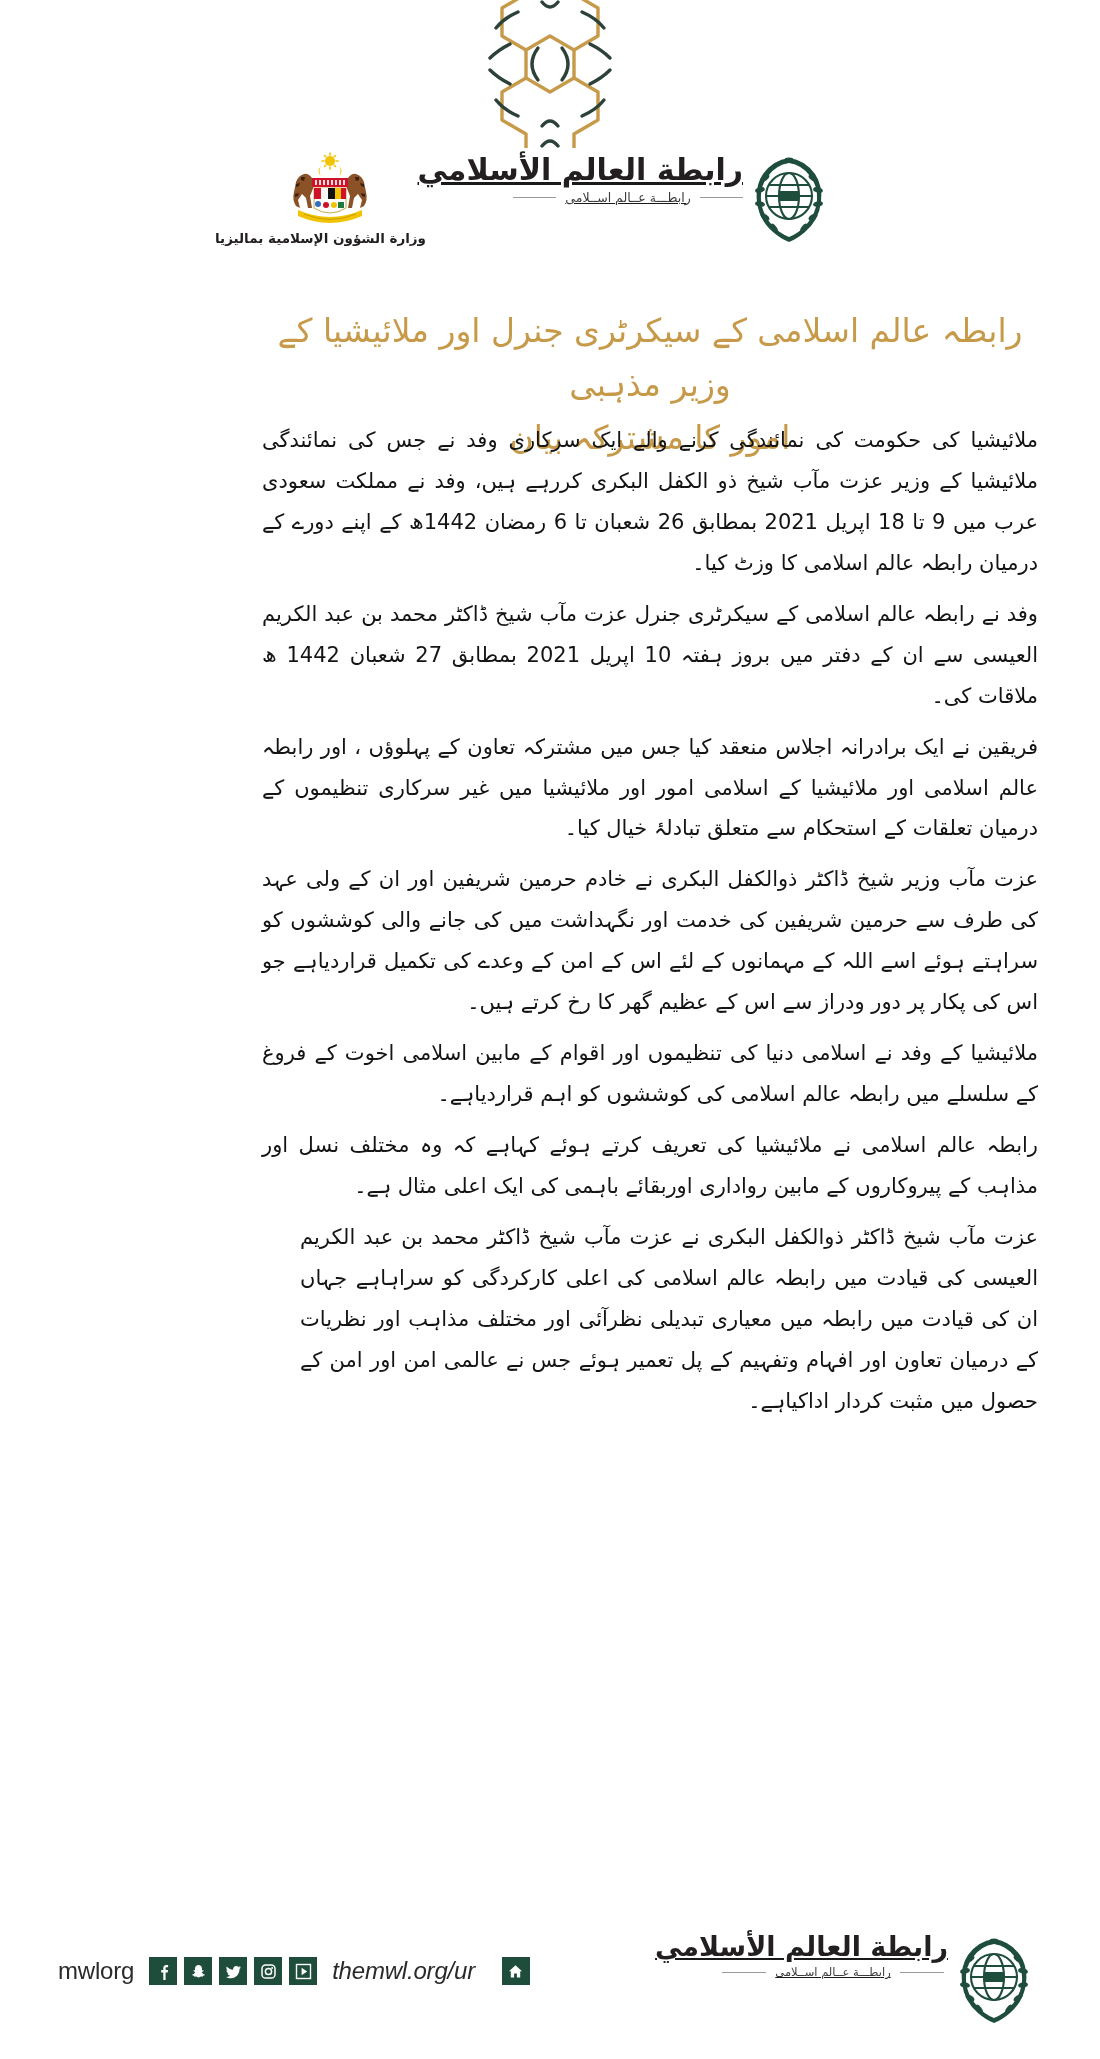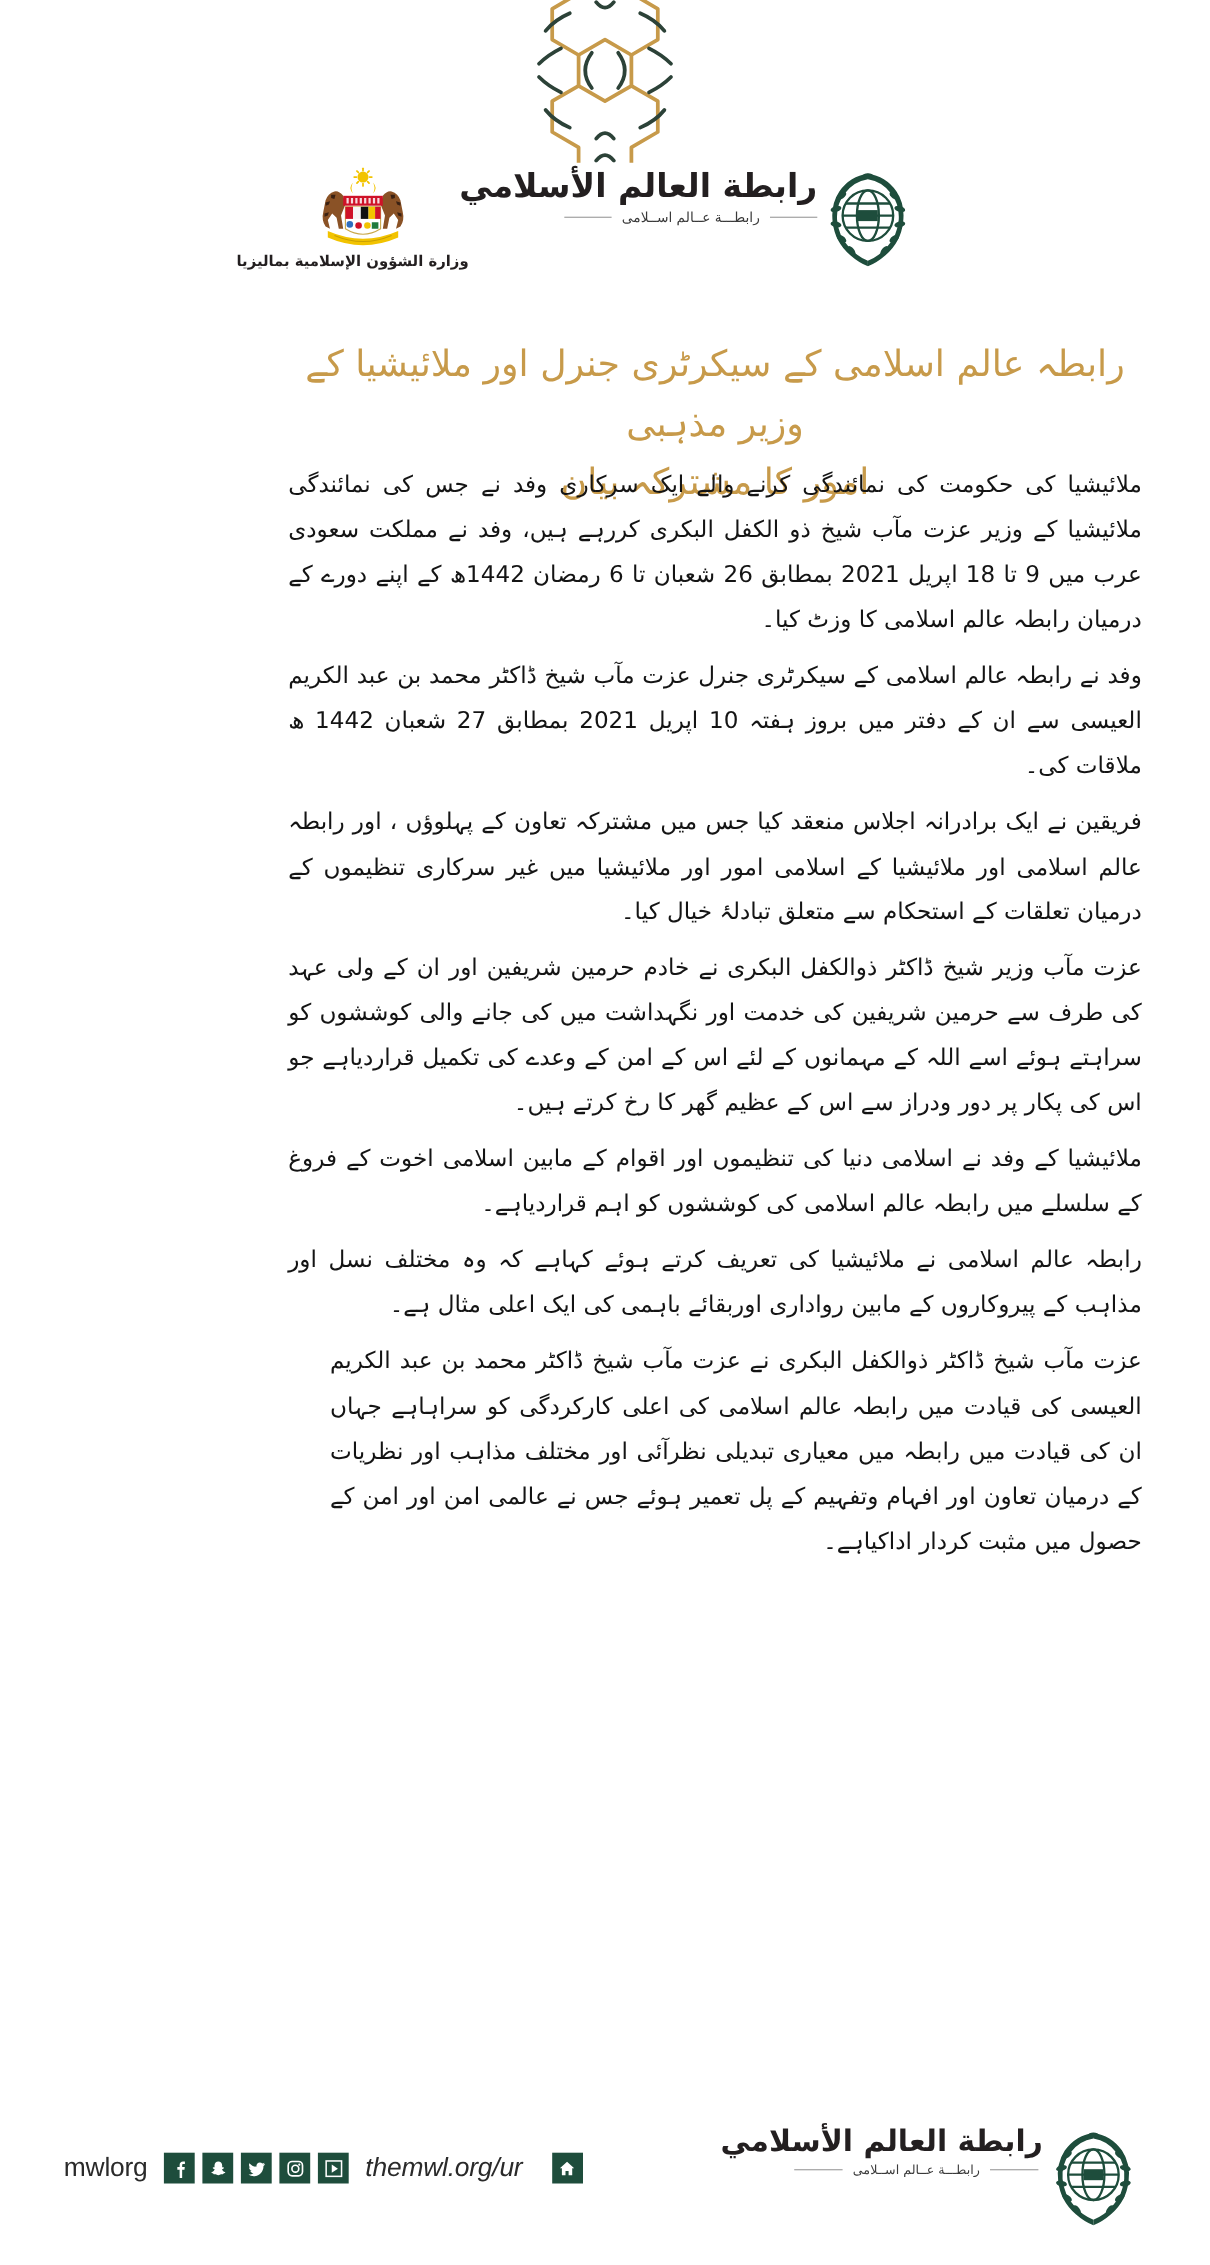--- a/index.html
+++ b/index.html
@@ -30,21 +30,21 @@
   .ministry-caption{
     font-family:"DejaVu Sans","Liberation Sans",sans-serif;
     font-size:13.5px;font-weight:700;color:#231f20;
     letter-spacing:0px;margin-top:2px;white-space:nowrap;
     direction:rtl;
   }
   .mwl-logo{
     position:absolute;left:505px;top:4px;width:330px;height:100px;
   }
   .mwl-arabic{
-    position:absolute;right:92px;top:0px;width:230px;text-align:right;
+    position:absolute;right:92px;top:0px;width:230px;text-align:right;text-decoration:underline;
   }
   .mwl-arabic .line1{
     font-family:"DejaVu Sans","Liberation Sans",sans-serif;
     font-size:30px;font-weight:700;color:#231f20;
     line-height:1.05;white-space:nowrap;direction:rtl;
   }
   .mwl-arabic .line2{
     display:flex;align-items:center;justify-content:center;gap:9px;
     margin-top:4px;
   }

